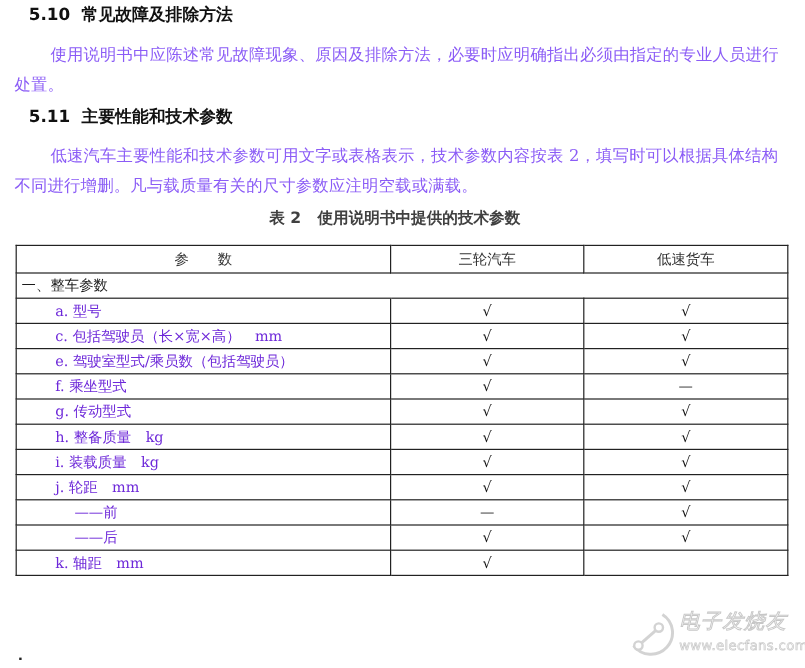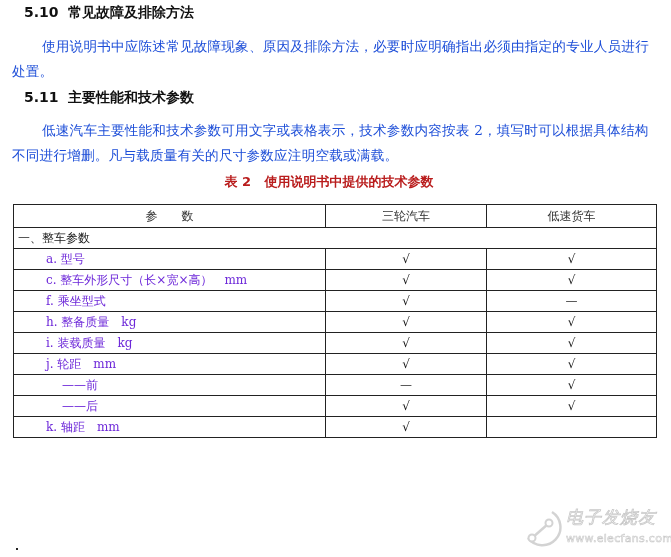--- a/index.html
+++ b/index.html
@@ -28,34 +28,34 @@
     .heading .num {
       display: inline-block;
       width: 44px;
     }
     .para {
       position: absolute;
       left: 12px;
       width: 650px;
       font-size: 13.6px;
       line-height: 25px;
-      color: #1d4ed8;
+      color: #8b5cf6;
       text-indent: 30px;
       letter-spacing: 0.2px;
     }
     .caption {
       position: absolute;
       top: 173px;
       left: 0;
       width: 658px;
       text-align: center;
       font-family: "DejaVu Sans", "Liberation Sans", sans-serif;
       font-size: 13px;
       font-weight: bold;
-      color: #b91c1c;
+      color: #404040;
       white-space: pre;
     }
     table.spec {
       position: absolute;
       left: 13px;
       top: 204px;
       width: 643px;
       border-collapse: collapse;
       table-layout: fixed;
       font-size: 12px;
@@ -172,28 +172,38 @@
   <tr>
     <td class="section">一、整车参数</td>
     <td class="section-blank" colspan="2"></td>
   </tr>
   <tr>
     <td class="param">a. 型号</td>
     <td class="mark">√</td>
     <td class="mark">√</td>
   </tr>
   <tr>
-    <td class="param">c. 整车外形尺寸（长×宽×高）　mm</td>
+    <td class="param">c. 包括驾驶员（长×宽×高）　mm</td>
+    <td class="mark">√</td>
+    <td class="mark">√</td>
+  </tr>
+  <tr>
+    <td class="param">e. 驾驶室型式/乘员数（包括驾驶员）</td>
     <td class="mark">√</td>
     <td class="mark">√</td>
   </tr>
   <tr>
     <td class="param">f. 乘坐型式</td>
     <td class="mark">√</td>
     <td class="mark dash">—</td>
+  </tr>
+  <tr>
+    <td class="param">g. 传动型式</td>
+    <td class="mark">√</td>
+    <td class="mark">√</td>
   </tr>
   <tr>
     <td class="param">h. 整备质量　kg</td>
     <td class="mark">√</td>
     <td class="mark">√</td>
   </tr>
   <tr>
     <td class="param">i. 装载质量　kg</td>
     <td class="mark">√</td>
     <td class="mark">√</td>

